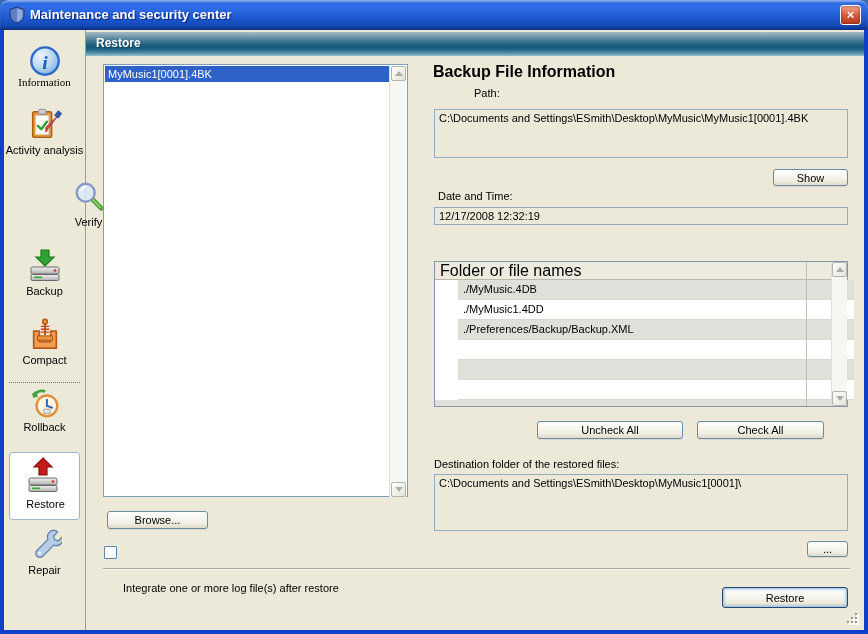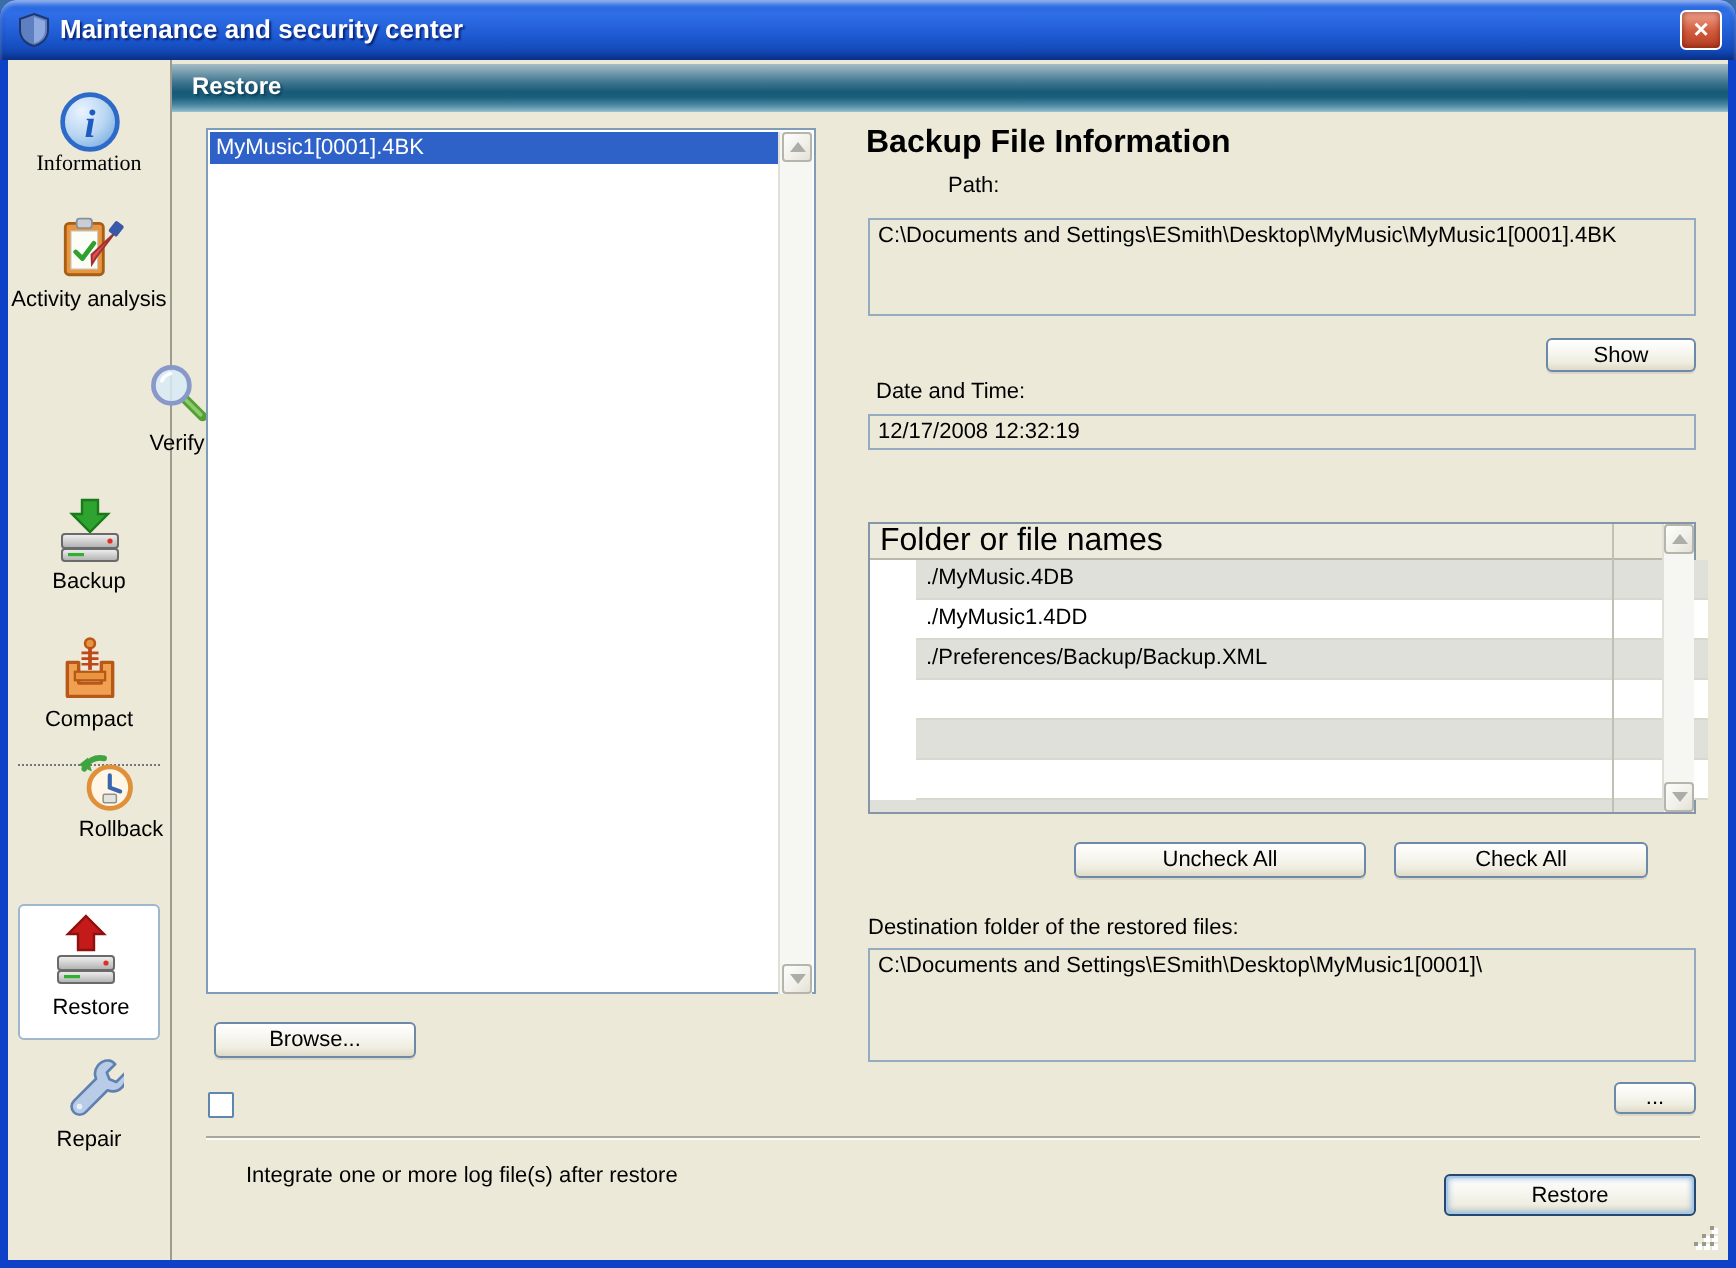--- a/index.html
+++ b/index.html
@@ -212,21 +212,21 @@
             <path d="M13.5 10 h9 M13.5 13 h9 M13.5 16 h9" stroke="#C04818" stroke-width="1.4"></path>
             <path d="M6 15 H12 V26 H24 V15 H30 V33 H6 Z" fill="#F0A050" stroke="#B85818" stroke-width="1.8" stroke-linejoin="round"></path>
             <rect x="10" y="20" width="16" height="4.5" fill="#E8953E" stroke="#B85818" stroke-width="1.2"></rect>
           </svg>
         </span>
         <div class="side-label" style="position:absolute;top:37px;width:81px;">Compact</div>
       </div>
 
       <div id="side-dotted"></div>
 
-      <div class="side-item" style="top:344px;padding-left:16px;">
+      <div class="side-item" style="top:356px;">
         <span>
           <svg width="34" height="34" viewBox="0 0 36 36">
             <circle cx="20" cy="21" r="11" fill="#FFF6E6" stroke="#E09038" stroke-width="2.5"></circle>
             <path d="M20 14.5 V21 L25.5 23" fill="none" stroke="#3A66B0" stroke-width="2.2" stroke-linecap="round"></path>
             <rect x="16.5" y="24.5" width="7" height="4.5" rx="0.8" fill="#E4E4DC" stroke="#90908A" stroke-width="0.8"></rect>
             <path d="M17 5.5 C12 4.5 8 7 6.5 11" fill="none" stroke="#3FA43F" stroke-width="3" stroke-linecap="round"></path>
             <path d="M3.5 9 L10.5 12.5 L8.5 5 Z" fill="#3FA43F"></path>
           </svg>
         </span>
         <div class="side-label" style="position:absolute;top:35px;width:81px;">Rollback</div>

